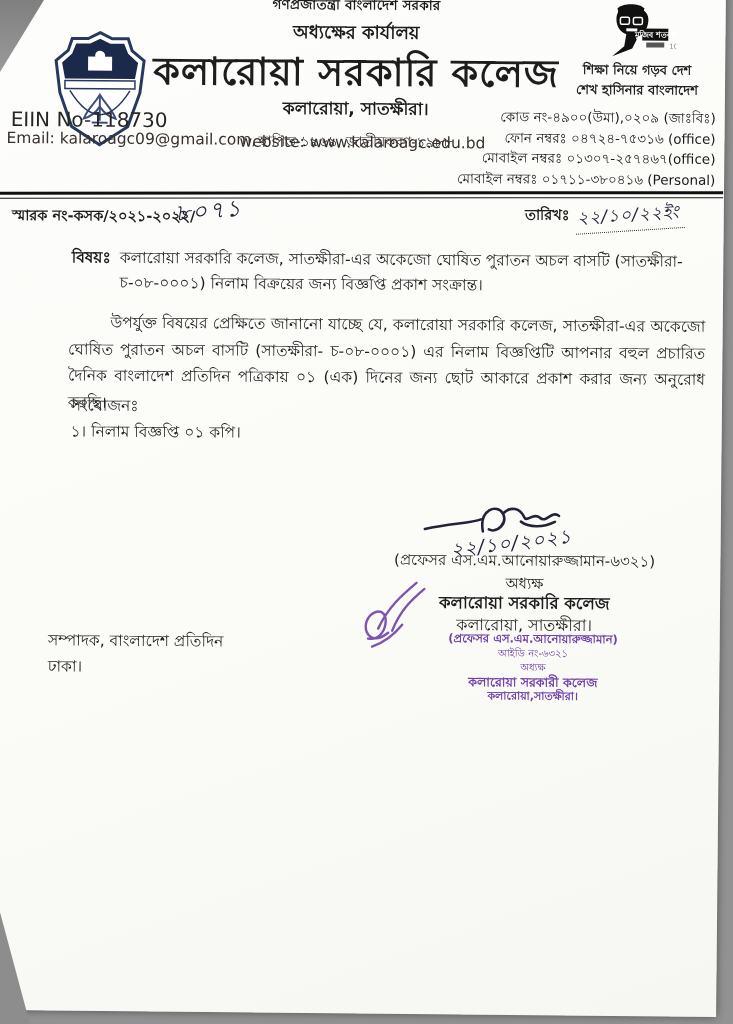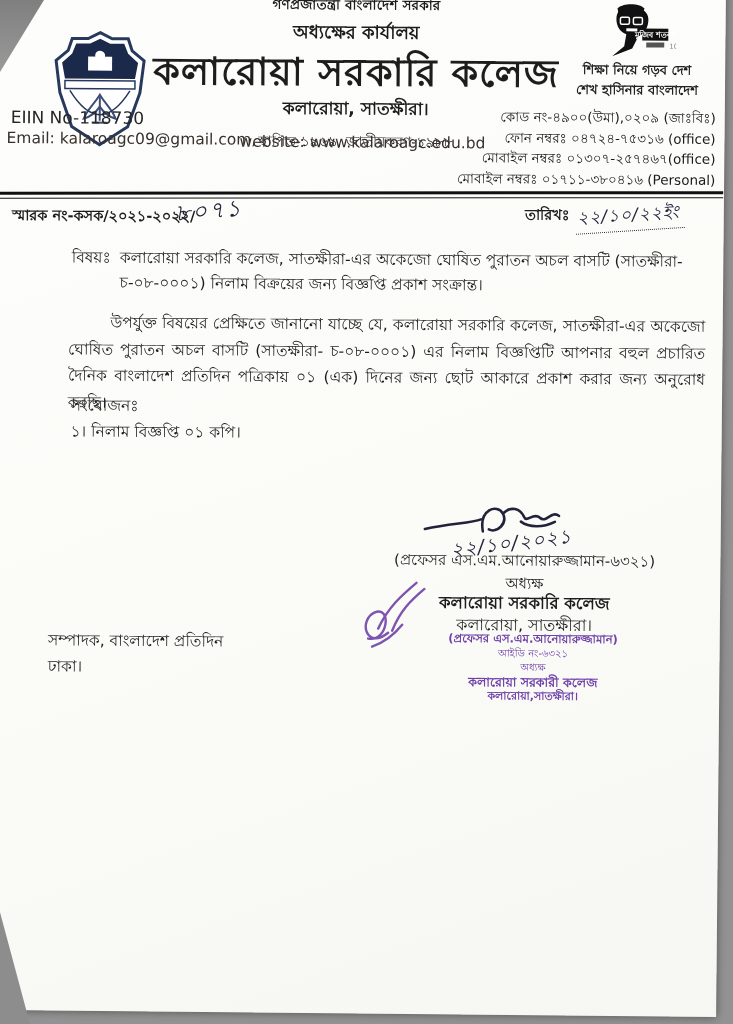--- a/index.html
+++ b/index.html
@@ -25,37 +25,37 @@
     position:absolute;bottom:0;left:0;width:30px;height:130px;
     background:#8d8d8d;clip-path:polygon(0 14%,0 100%,100% 100%);z-index:5;
   }
   .center-head{position:absolute;top:12px;left:0;width:100%;text-align:center;}
   .govt-line{font-size:13.5px;font-weight:bold;letter-spacing:.2px;}
   .office-line{font-size:18px;font-weight:bold;margin-top:1px;}
   .college-name{font-size:38px;font-weight:bold;line-height:1.12;margin-top:2px;letter-spacing:1px;}
   .location-line{font-size:17px;font-weight:bold;margin-top:1px;}
   .established-line{font-size:14px;margin-top:7px;}
   .emblem{position:absolute;left:62px;top:50px;}
-  .eiin{position:absolute;left:23px;top:127px;font-size:17px;color:#262626;}
+  .eiin{position:absolute;left:23px;top:127px;font-size:20px;color:#262626;}
   .email-line{position:absolute;left:19px;top:149px;font-size:15.5px;color:#38302c;}
   .website-line{position:absolute;left:252px;top:151px;font-size:15.5px;color:#38302c;}
   .mujib-block{position:absolute;left:573px;top:18px;width:152px;text-align:center;}
   .mujib-logo{display:block;margin:0 auto;}
   .mujib-slogan{font-size:13px;font-weight:bold;line-height:20px;color:#222;}
   .contacts{position:absolute;right:8px;top:123px;text-align:right;font-size:13.5px;line-height:20.5px;color:#1a1a1a;}
   .rule{position:absolute;top:209px;left:0;width:100%;transform:rotate(-0.45deg);}
   .rule-thick{height:3px;background:#101010;}
   .rule-thin{height:1.5px;background:#141414;margin-top:2.5px;}
   .memo-label{position:absolute;left:25px;top:224px;font-size:14.5px;font-weight:bold;}
   .hand{font-style:italic;color:#23233b;}
   .memo-hand{position:absolute;left:188px;top:211px;font-size:23px;transform:rotate(-5deg);letter-spacing:2px;}
   .date-block{position:absolute;left:538px;top:217px;font-size:14.5px;font-weight:bold;white-space:nowrap;}
   .date-hand{display:inline-block;font-size:17px;font-weight:normal;transform:rotate(-4deg);border-bottom:1.5px dotted #333;padding:0 4px 1px 2px;letter-spacing:1px;}
   .subject-block{position:absolute;left:85px;top:265px;width:634px;display:flex;font-size:15.5px;line-height:25px;}
-  .subject-label{flex:0 0 48px;font-weight:normal;}
+  .subject-label{flex:0 0 48px;font-weight:bold;}
   .subject-text{flex:1;}
   .body-par{position:absolute;left:82px;top:329px;width:637px;font-size:15.5px;line-height:26.5px;text-align:justify;text-indent:42px;}
   .enclosure{position:absolute;left:85px;top:412px;font-size:15.5px;line-height:26px;}
   .sig-scrawl{position:absolute;left:436px;top:516px;}
   .sig-date{position:absolute;left:466px;top:545px;font-size:19px;transform:rotate(-7deg);letter-spacing:1px;}
   .sig-name{position:absolute;left:372px;top:565px;width:336px;text-align:center;font-size:15px;}
   .sig-desg{position:absolute;left:372px;top:588px;width:336px;text-align:center;font-size:15px;}
   .sig-org1{position:absolute;left:372px;top:607px;width:336px;text-align:center;font-size:16.5px;font-weight:bold;}
   .sig-org2{position:absolute;left:372px;top:629px;width:336px;text-align:center;font-size:16px;}
   .stamp{position:absolute;left:418px;top:648px;width:262px;text-align:center;line-height:14.5px;}

